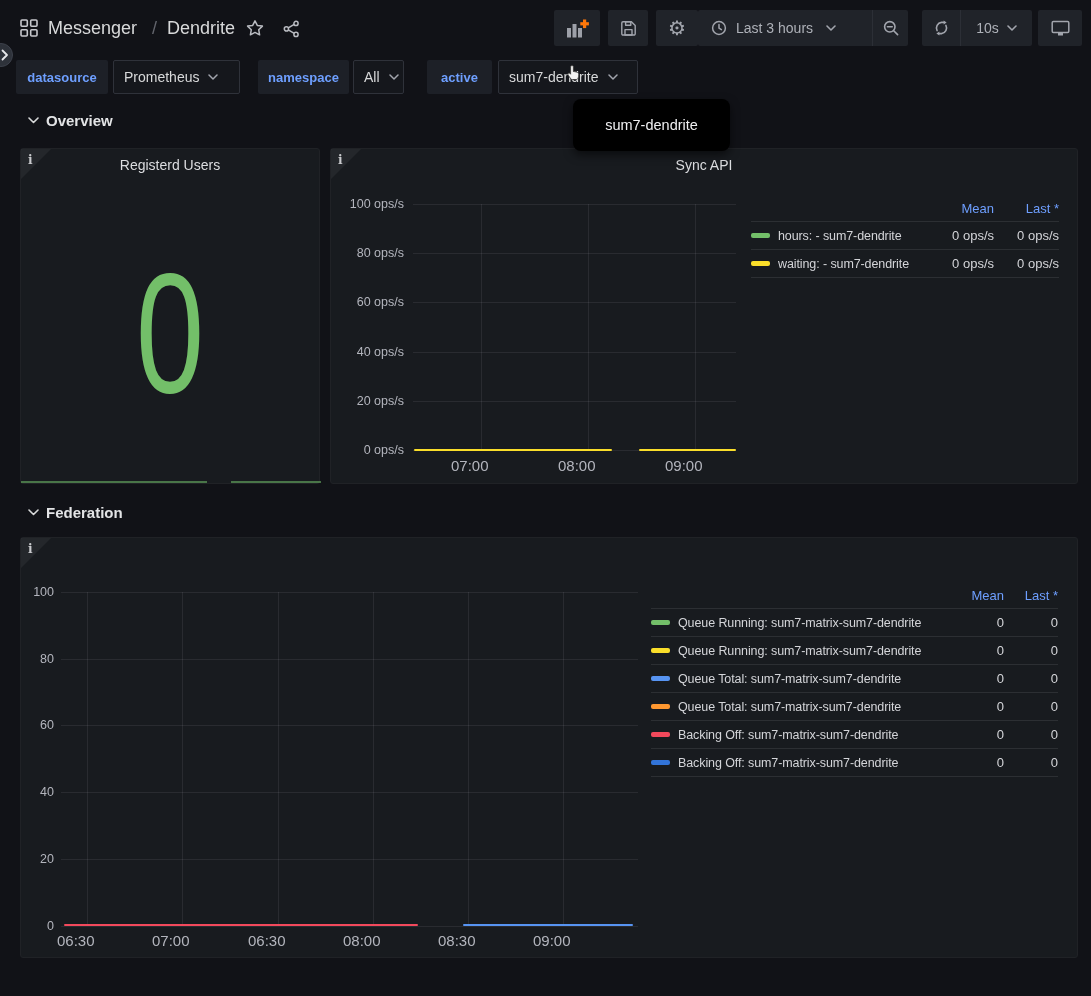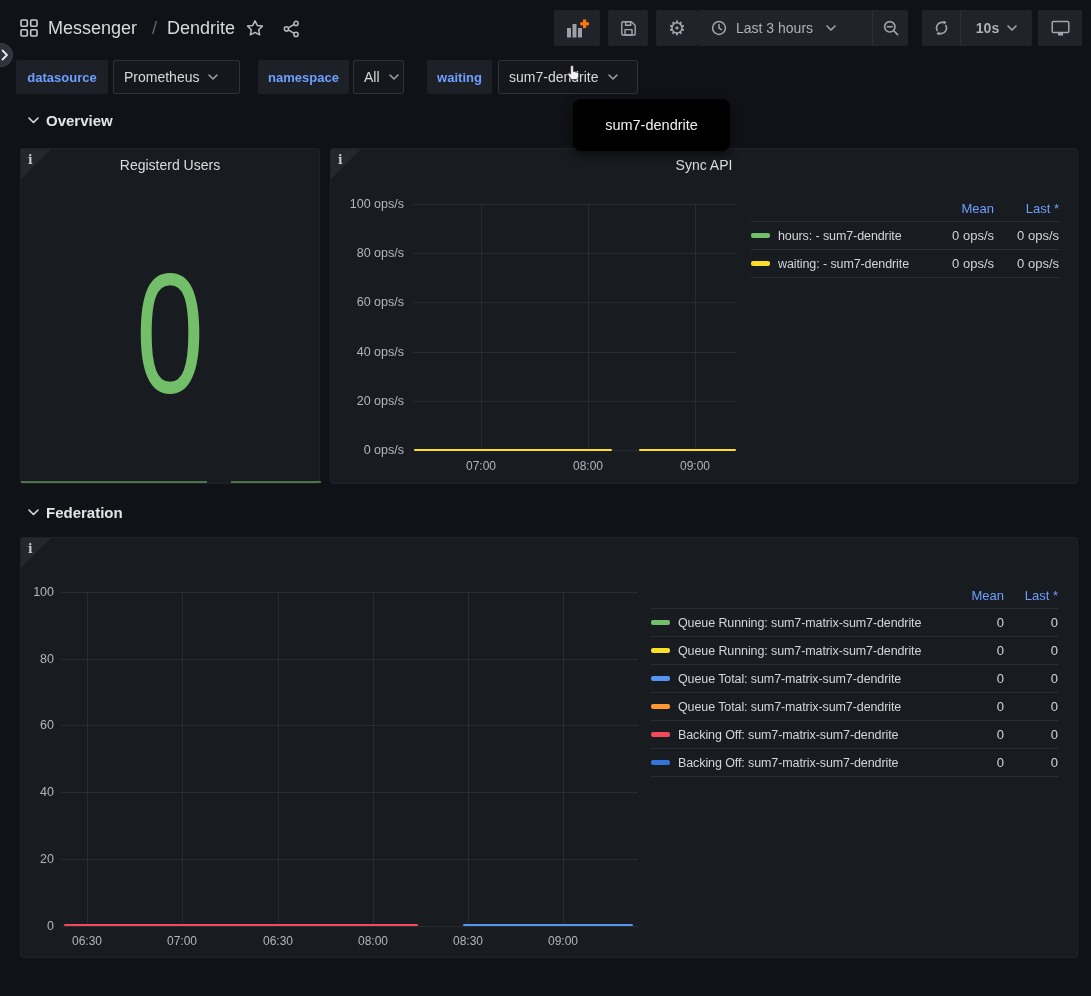--- a/index.html
+++ b/index.html
@@ -25,21 +25,21 @@
            box-shadow:0 4px 10px rgba(0,0,0,.55);z-index:40;}
   
   .sec-title{position:absolute;font-size:15px;font-weight:700;color:#e3e4e6;}
   .panel{position:absolute;background:#181b1f;border:1px solid #202226;border-radius:3px;box-sizing:border-box;}
   .panel-title{position:absolute;left:0;right:0;top:8px;text-align:center;font-size:14px;font-weight:500;color:#dcdde0;}
   .corner{position:absolute;left:0;top:0;width:0;height:0;border-top:30px solid rgba(255,255,255,.055);
           border-right:30px solid transparent;}
   .corner-i{position:absolute;left:7px;top:5px;font-family:"DejaVu Serif",serif;font-size:12px;font-weight:700;
             color:#c9cacd;line-height:1;}
   .ylab{position:absolute;text-align:right;font-size:12.5px;color:#b3b5bd;line-height:14px;}
-  .xlab{position:absolute;text-align:center;font-size:12px;color:#b3b5bd;line-height:14px;}
+  .xlab{position:absolute;font-size:15px;color:#b3b5bd;line-height:14px;}
   .hgrid{position:absolute;height:1px;background:rgba(240,245,255,.08);}
   .vgrid{position:absolute;width:1px;background:rgba(240,245,255,.08);}
   .seg{position:absolute;height:2px;border-radius:1px;}
   .spark{position:absolute;height:2px;opacity:.55;}
   .legend{position:absolute;font-size:13px;color:#d4d5d9;}
   .lhead{display:flex;align-items:center;height:25px;border-bottom:1px solid rgba(255,255,255,.09);
          color:#6e9fff;font-weight:500;font-size:13px;}
   .lrow{display:flex;align-items:center;height:27px;border-bottom:1px solid rgba(255,255,255,.09);}
   .sw{width:19px;height:5px;border-radius:2px;margin-right:8px;flex:none;}
   .llabel{flex:1;font-size:12.5px;letter-spacing:-.1px;white-space:nowrap;overflow:hidden;color:#d4d5d9;}
@@ -145,21 +145,21 @@
         <svg width="17" height="16" viewBox="0 0 17 16" fill="none" stroke="#a2a5ad" stroke-width="1.6" stroke-linecap="round">
           <path d="M4.1 10.6 A5.6 5.6 0 0 1 8.5 2.4 L10.6 2.4"></path>
           <path d="M12.9 5.4 A5.6 5.6 0 0 1 8.5 13.6 L6.4 13.6"></path>
           <polygon points="10.6,0.4 10.6,4.4 13.6,2.4" fill="#a2a5ad" stroke="none"></polygon>
           <polygon points="6.4,11.6 6.4,15.6 3.4,13.6" fill="#a2a5ad" stroke="none"></polygon>
         </svg>
       </span>
     </div>
     <div class="divv"></div>
     <div style="flex:1;height:36px;display:flex;align-items:center;justify-content:center;gap:8px;">
-      <span class="btn-txt" style="font-weight:700;">10s</span>
+      <span class="btn-txt" style="font-weight:400;">10s</span>
       <span>
         <svg width="10" height="6" viewBox="0 0 10 6">
             <polyline points="1,1 5,5 9,1" fill="none" stroke="#a2a5ad" stroke-width="1.6" stroke-linecap="round" stroke-linejoin="round"></polyline>
           </svg>
       </span>
     </div>
   </div>
 
   <div class="btn" style="left:1038px;width:44px;">
     <span>
@@ -181,21 +181,21 @@
   </div>
   <div class="chip" style="left:258px;width:91px;">namespace</div>
   <div class="vbox" style="left:353px;width:51px;">
     <span>All</span>
     <span>
       <svg width="10" height="6" viewBox="0 0 10 6">
           <polyline points="1,1 5,5 9,1" fill="none" stroke="#a2a5ad" stroke-width="1.5" stroke-linecap="round" stroke-linejoin="round"></polyline>
         </svg>
     </span>
   </div>
-  <div class="chip" style="left:427px;width:65px;">waiting</div>
+  <div class="chip" style="left:427px;width:65px;">active</div>
   <div class="vbox" style="left:498px;width:140px;">
     <span>sum7-dendrite</span>
     <span>
       <svg width="10" height="6" viewBox="0 0 10 6">
           <polyline points="1,1 5,5 9,1" fill="none" stroke="#a2a5ad" stroke-width="1.5" stroke-linecap="round" stroke-linejoin="round"></polyline>
         </svg>
     </span>
   </div>
 
   <div class="tooltip">sum7-dendrite</div>

